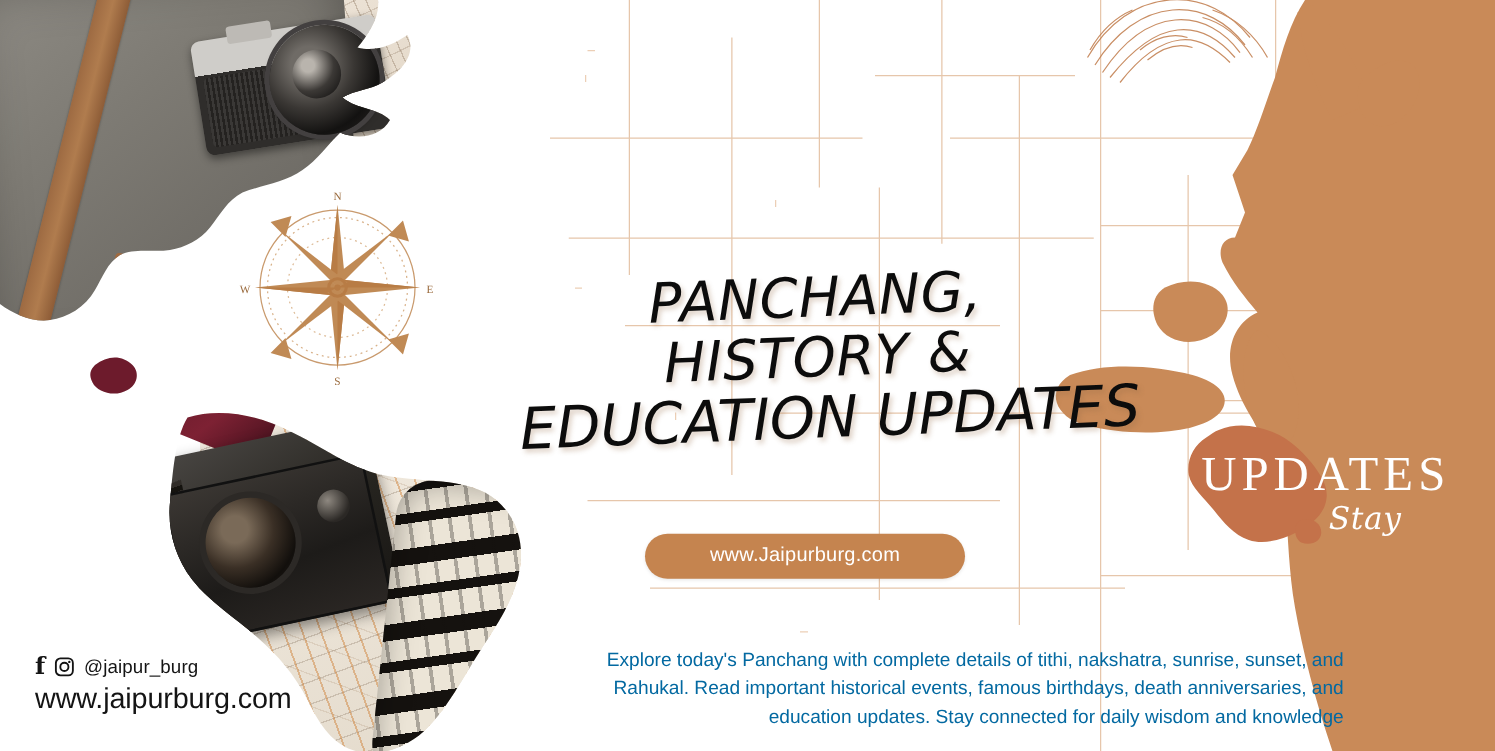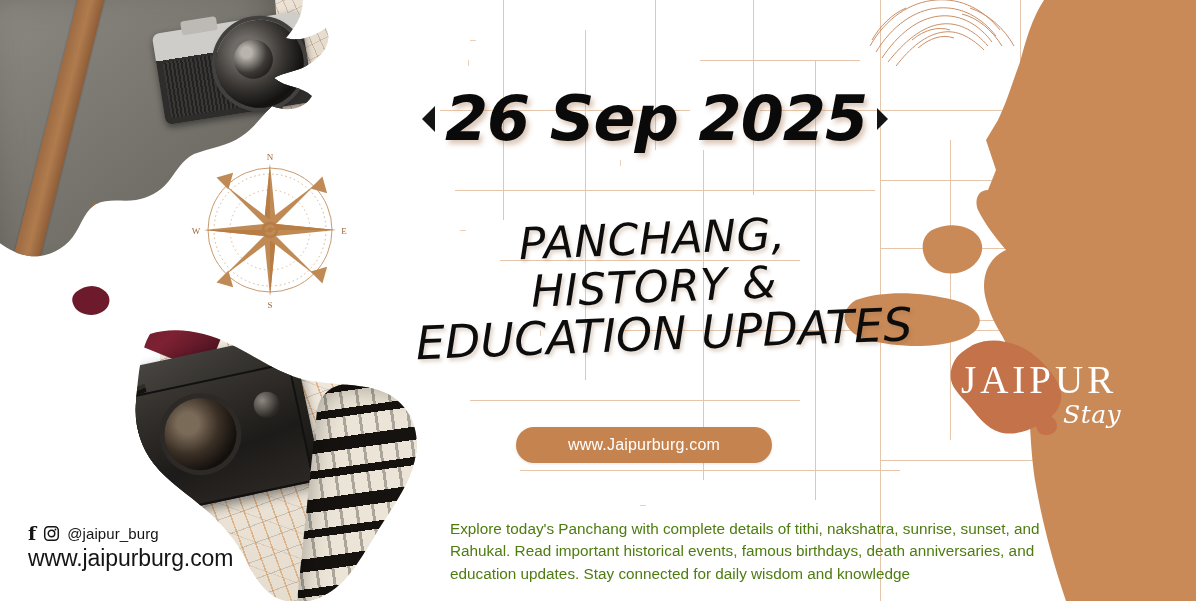--- a/index.html
+++ b/index.html
@@ -202,23 +202,23 @@
     width:256px;height:36px;
     background:#c5844f;
     border-radius:18px;
     display:flex;align-items:center;justify-content:center;
     color:#ffffff;font-size:16px;letter-spacing:.2px;
     box-shadow:0 1px 3px rgba(0,0,0,.10);
   }
 
   #description{
     position:absolute;left:30px;top:518px;width:625px;
-    text-align:left;
+    text-align:right;
     font-size:15.3px;line-height:1.47;
-    color:#4d7c0f;
+    color:#0369a1;
   }
 
   
   #social{position:absolute;left:28px;top:524px;width:230px;}
   .social-row{display:flex;align-items:center;gap:7px;}
   .fb-glyph{
     font-family:"DejaVu Serif",serif;font-weight:bold;font-size:19px;
     color:#141414;line-height:1;
   }
   .ig-glyph{width:17px;height:17px;display:block;}
@@ -420,25 +420,20 @@
     <circle cx="80" cy="80" r="7" fill="none" stroke="#b87c45" stroke-width="2.5"></circle>
     <circle cx="80" cy="80" r="2.5" fill="#b87c45"></circle>
     <text x="80" y="10" font-size="9" fill="#9a6a3c" text-anchor="middle" font-family="Liberation Serif, serif">N</text>
     <text x="154" y="84" font-size="9" fill="#9a6a3c" text-anchor="middle" font-family="Liberation Serif, serif">E</text>
     <text x="80" y="158" font-size="9" fill="#9a6a3c" text-anchor="middle" font-family="Liberation Serif, serif">S</text>
     <text x="6" y="84" font-size="9" fill="#9a6a3c" text-anchor="middle" font-family="Liberation Serif, serif">W</text>
   </svg>
 
   <div class="center-col">
 
-    <div id="date-row">
-      <span class="arrow left"></span>
-      <span id="date-text">26 Sep 2025</span>
-      <span class="arrow right"></span>
-    </div>
 
     <div id="headline">
       <span class="ln ln1">PANCHANG,</span>
       <span class="ln ln2">HISTORY &amp;</span>
       <span class="ln ln3">EDUCATION UPDATES</span>
     </div>
 
     <div id="site-pill">www.Jaipurburg.com</div>
 
     <div id="description">Explore today's Panchang with complete details of tithi, nakshatra, sunrise, sunset, and Rahukal. Read important historical events, famous birthdays, death anniversaries, and education updates. Stay connected for daily wisdom and knowledge</div>
@@ -459,17 +454,17 @@
 
   <div id="logo">
     <svg id="logo-map" viewBox="0 0 130 100">
       <path fill="#c4724a" d="
         M30,6 C44,0 60,2 74,8 C86,13 96,22 104,32
         C112,42 118,52 116,62 C114,74 104,82 92,88
         C80,94 66,98 54,94 C42,90 34,80 26,70
         C18,60 8,52 6,42 C4,30 10,18 20,12 C23,10 27,7 30,6 Z"></path>
       <path fill="#c4724a" d="M96,78 C104,76 112,80 112,88 C112,95 104,99 96,96 C90,93 89,81 96,78 Z"></path>
     </svg>
-    <div id="logo-word">JAIPUR</div>
+    <div id="logo-word">UPDATES</div>
     <div id="logo-sub">Stay</div>
   </div>
 
 </div>
 
 </body></html>

